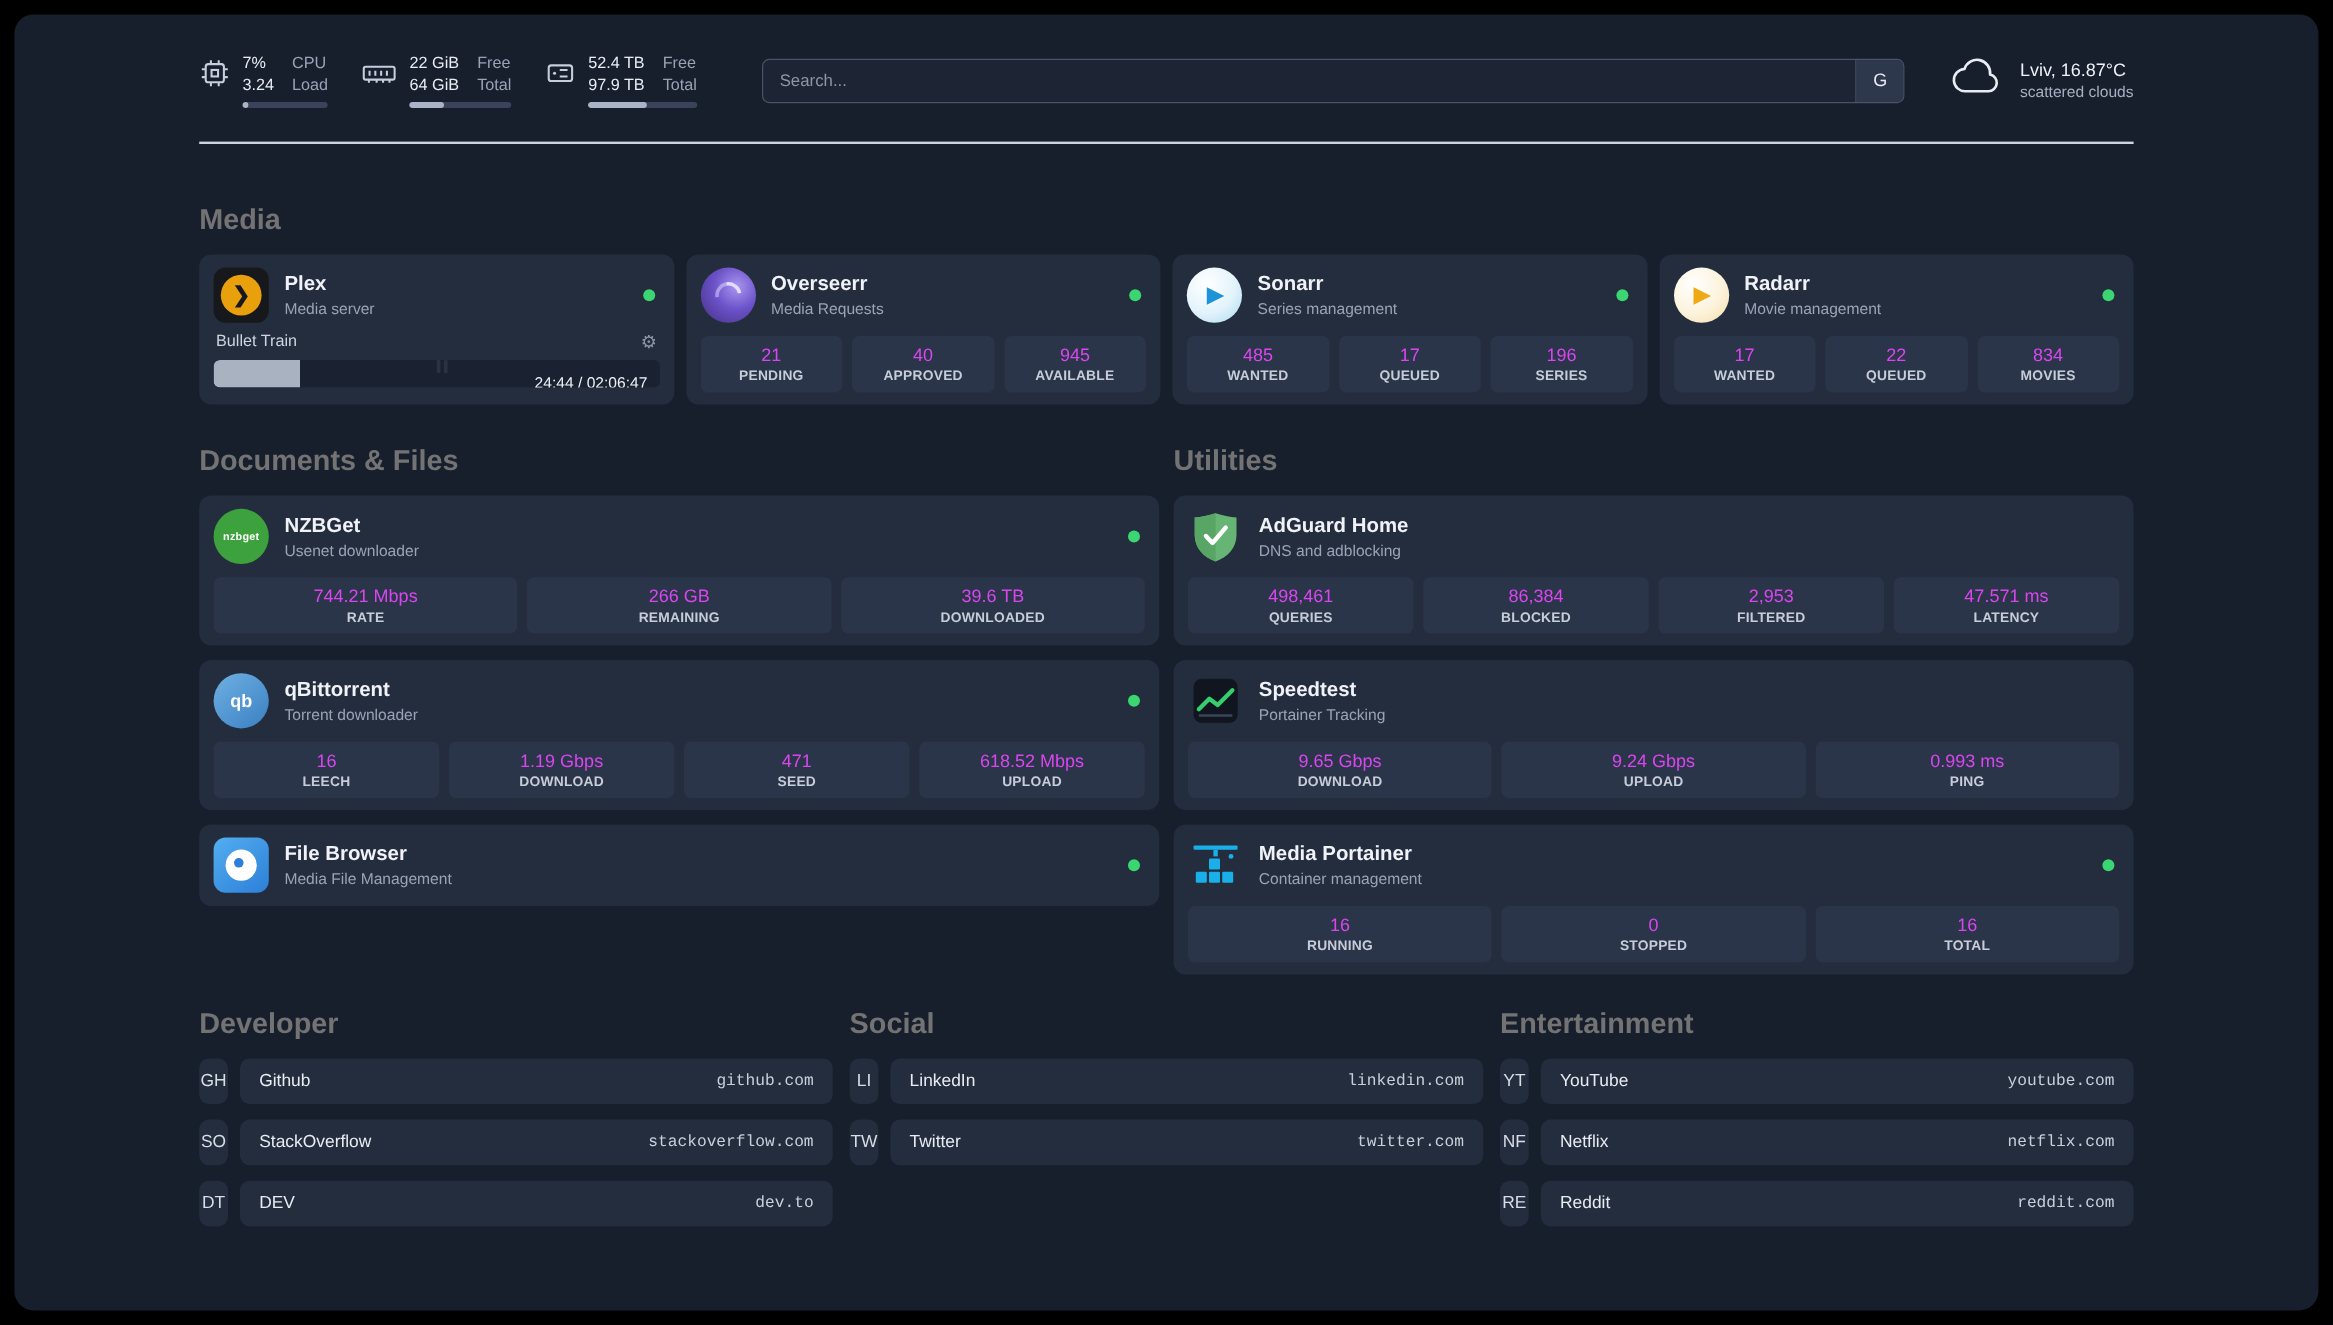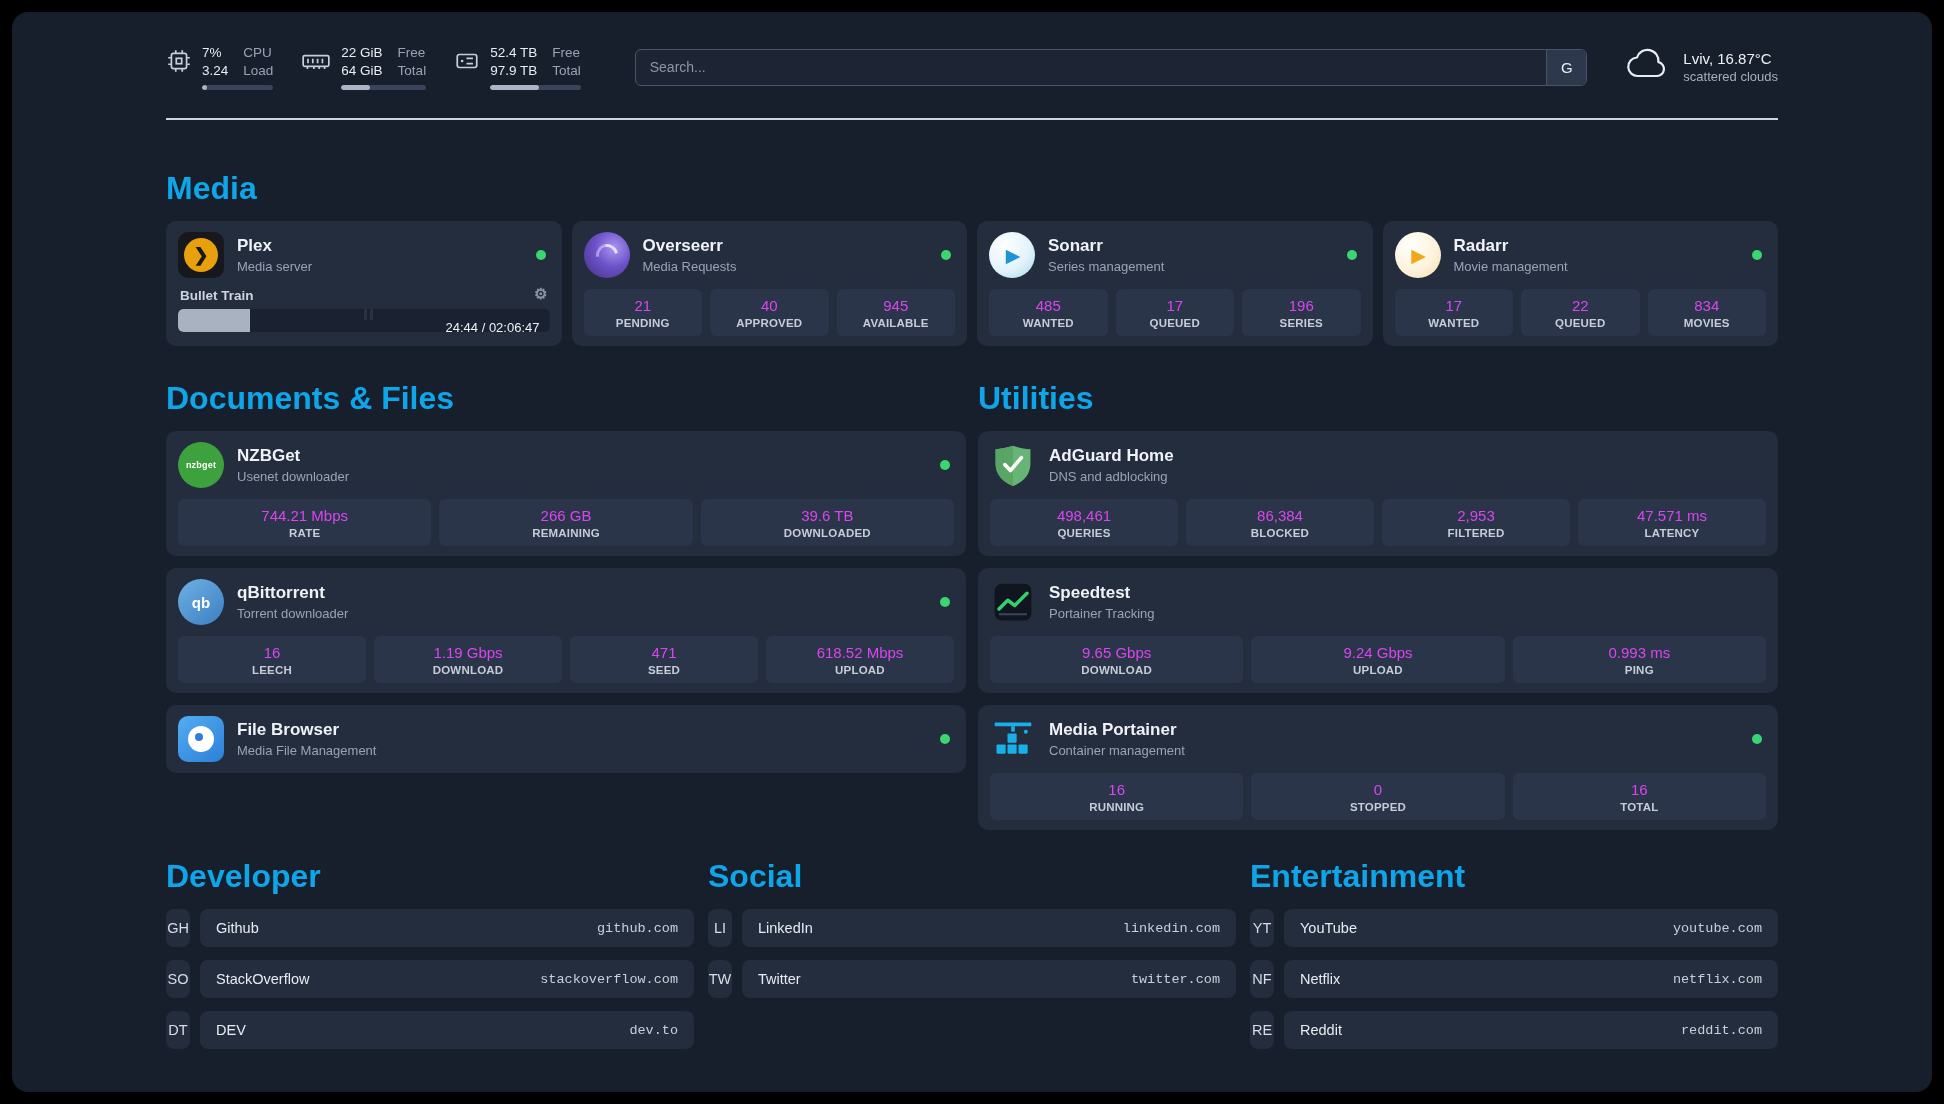--- a/index.html
+++ b/index.html
@@ -27,21 +27,21 @@
     border-left:1px solid #4a5468; border-radius:0 5px 5px 0; display:flex; align-items:center;
     justify-content:center; color:#e8ecf2; font-size:15px; cursor:pointer; }
 
   .weather { display:flex; align-items:center; gap:12px; }
   .wtext .wloc { font-size:15px; color:#eef1f6; }
   .wtext .wcond { font-size:13px; color:#a6aebf; margin-top:2px; }
 
   .divider { margin-top:28px; border-top:2px solid #ccd4e0; }
 
   
-  .sec-title { font-size:32px; font-weight:600; color:#0ea5e9; margin:0; }
+  .sec-title { font-size:24px; font-weight:600; color:#737373; margin:0; }
   .media-title { margin-top:50px; }
   .media-grid { display:grid; grid-template-columns:repeat(4,1fr); gap:10px; margin-top:14px; }
 
   .twocol { display:grid; grid-template-columns:1fr 1fr; column-gap:12px; margin-top:34px; }
   .col-stack { display:flex; flex-direction:column; gap:12px; margin-top:14px; }
 
   .card { background:#242d3e; border-radius:10px; padding:10px 12px; }
   .app-head { display:flex; align-items:center; gap:13px; min-height:48px; }
   .app-icon { width:46px; height:46px; flex:none; display:flex; align-items:center; justify-content:center; border-radius:10px; }
   .app-meta { display:flex; flex-direction:column; }
@@ -49,21 +49,21 @@
   .app-desc { font-size:13px; color:#9aa3b6; margin-top:3px; }
   .dot { width:10px; height:10px; border-radius:50%; background:#3bd671; margin-left:auto; margin-right:4px; flex:none; }
 
   .tiles { display:flex; gap:8px; margin-top:10px; }
   .tile { flex:1; background:#2b3549; border-radius:6px; text-align:center; padding:8px 4px 7px; }
   .tile-value { font-size:15px; color:#d946ef; }
   .tile-label { font-size:11.5px; font-weight:700; color:#c6ccd8; margin-top:3px; letter-spacing:.2px; }
 
   
   .player { margin-top:6px; }
-  .player-top { display:flex; align-items:flex-end; justify-content:space-between; font-size:13.5px; color:#ced4df; padding:0 2px;font-weight:bold; }
+  .player-top { display:flex; align-items:flex-start; justify-content:space-between; font-size:13.5px; color:#ced4df; padding:0 2px; }
   .gear { color:#8b94a6; font-size:15px; cursor:pointer; }
   .player-bar { margin-top:6px; height:23px; background:#1a2232; border-radius:5px; position:relative; display:flex; align-items:center; overflow:hidden;flex-direction:column; }
   .player-fill { position:absolute; left:0; top:0; height:100%; background:#a9b2c1; border-radius:5px 0 0 5px; }
   .pause { position:relative; z-index:2; margin-left:10px; display:flex; gap:3px; cursor:pointer; }
   .pause b { display:block; width:3px; height:11px; background:#2b3242; border-radius:1px; }
   .ptime { position:relative; z-index:2; margin-left:auto; padding-right:10px; font-size:13px; color:#eef1f6; }
 
   
   .app-icon.plex { background:#17181b; }
   .plex-circle { width:34px; height:34px; border-radius:50%; background:#e8a00d; display:flex; align-items:center; justify-content:center; color:#17181b; font-weight:bold; font-size:18px; }

